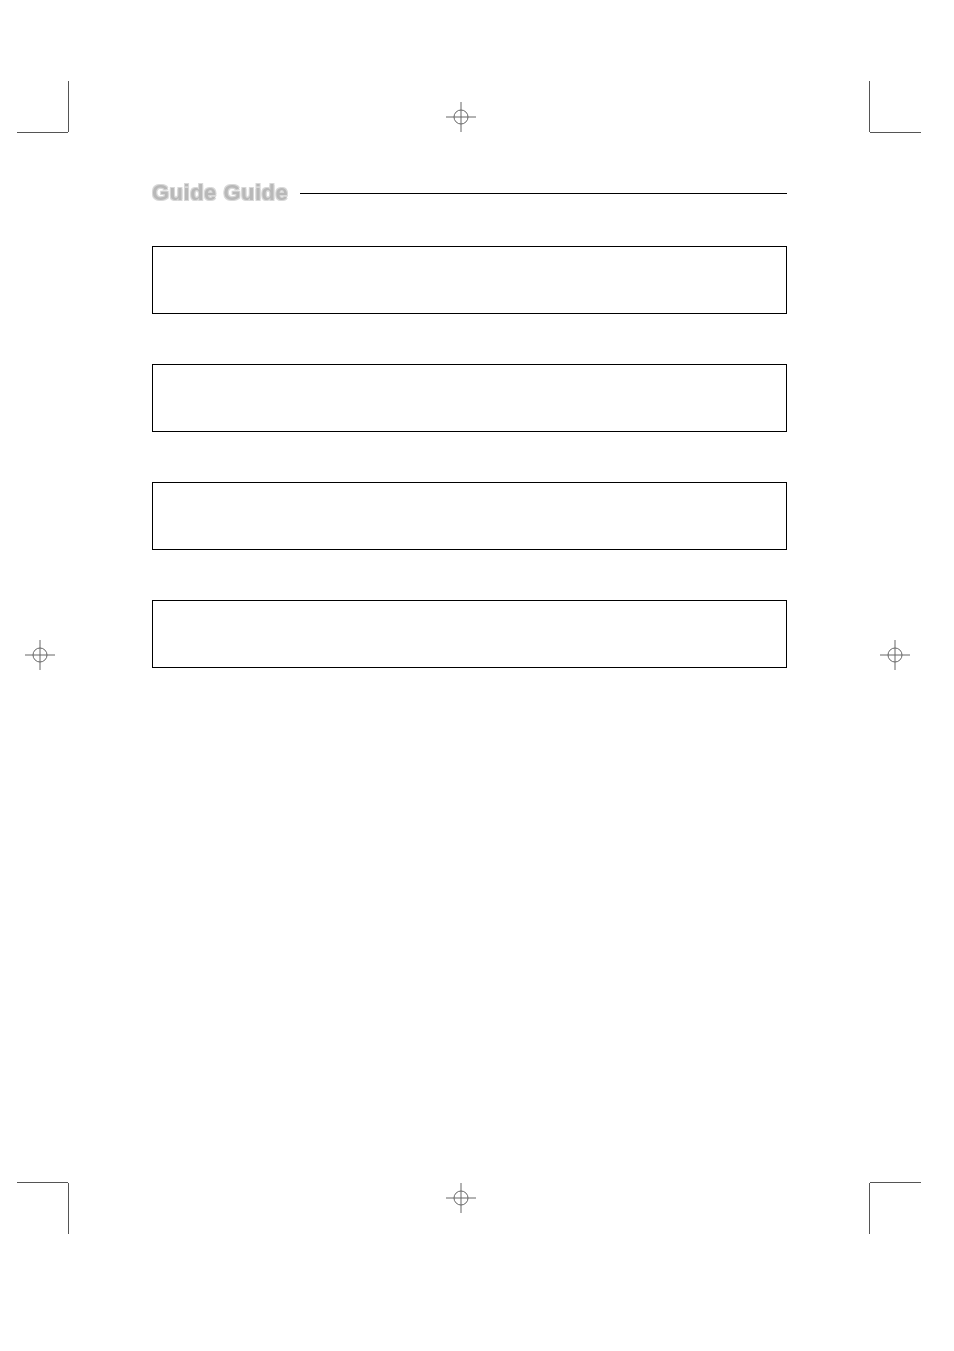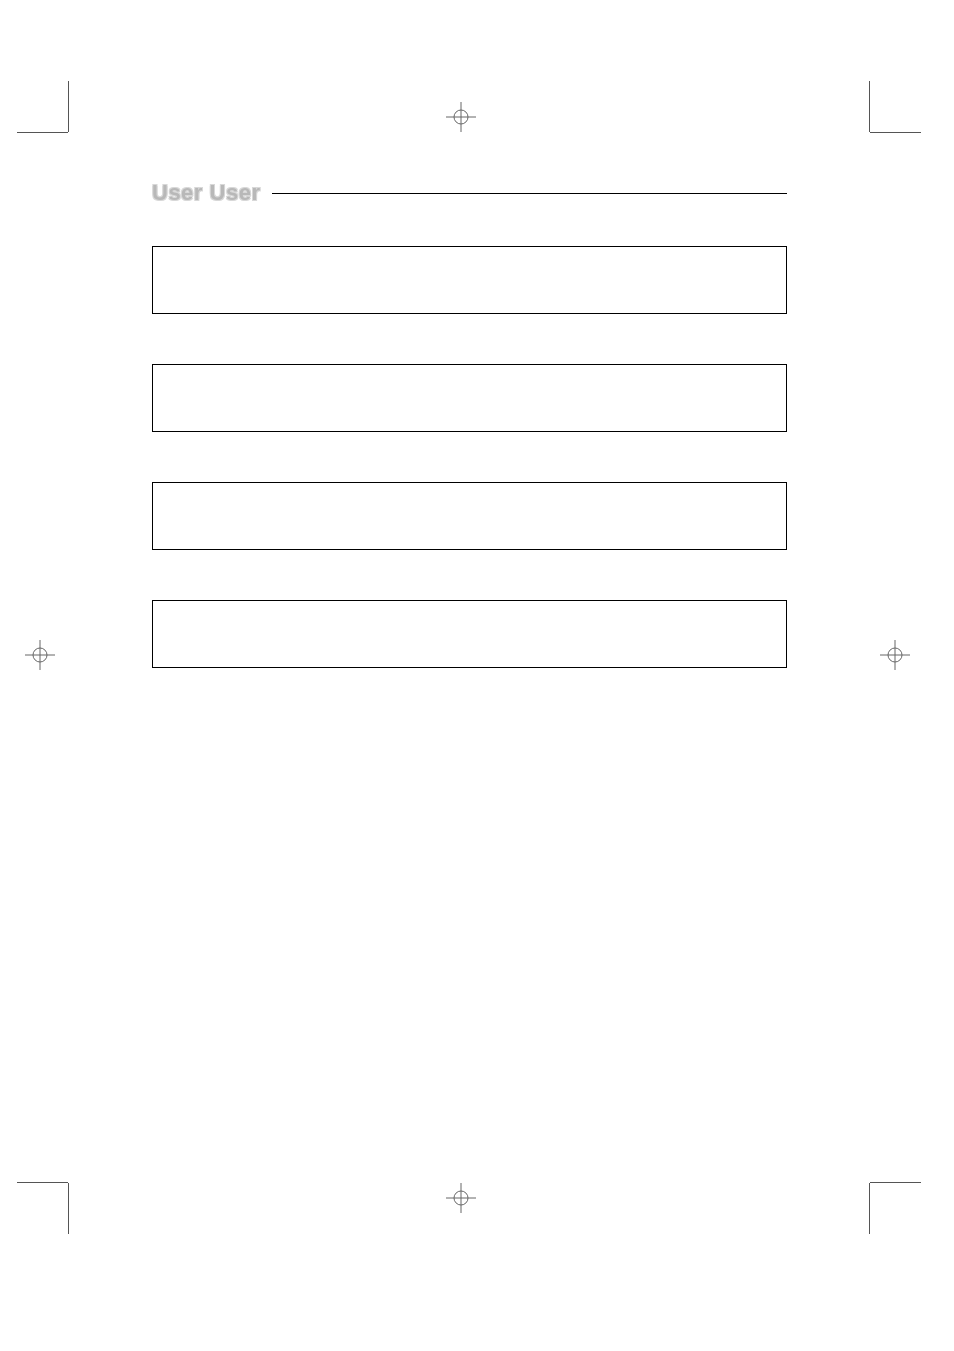--- a/index.html
+++ b/index.html
@@ -159,20 +159,20 @@
 <div class="reg-mark reg-right">
   <svg viewBox="0 0 30 30">
     <circle cx="15" cy="15" r="7" fill="none" stroke="#666" stroke-width="1"></circle>
     <line x1="0" y1="15" x2="30" y2="15" stroke="#666" stroke-width="1"></line>
     <line x1="15" y1="0" x2="15" y2="30" stroke="#666" stroke-width="1"></line>
   </svg>
 </div>
 
 <div class="page-content">
   <div class="header-row">
-    <div class="user-guide-text">User User</div>
+    <div class="user-guide-text">Guide Guide</div>
     <div class="header-rule"></div>
   </div>
   <div class="note-box"></div>
   <div class="note-box"></div>
   <div class="note-box"></div>
   <div class="note-box"></div>
 </div>
 
 </body></html>

